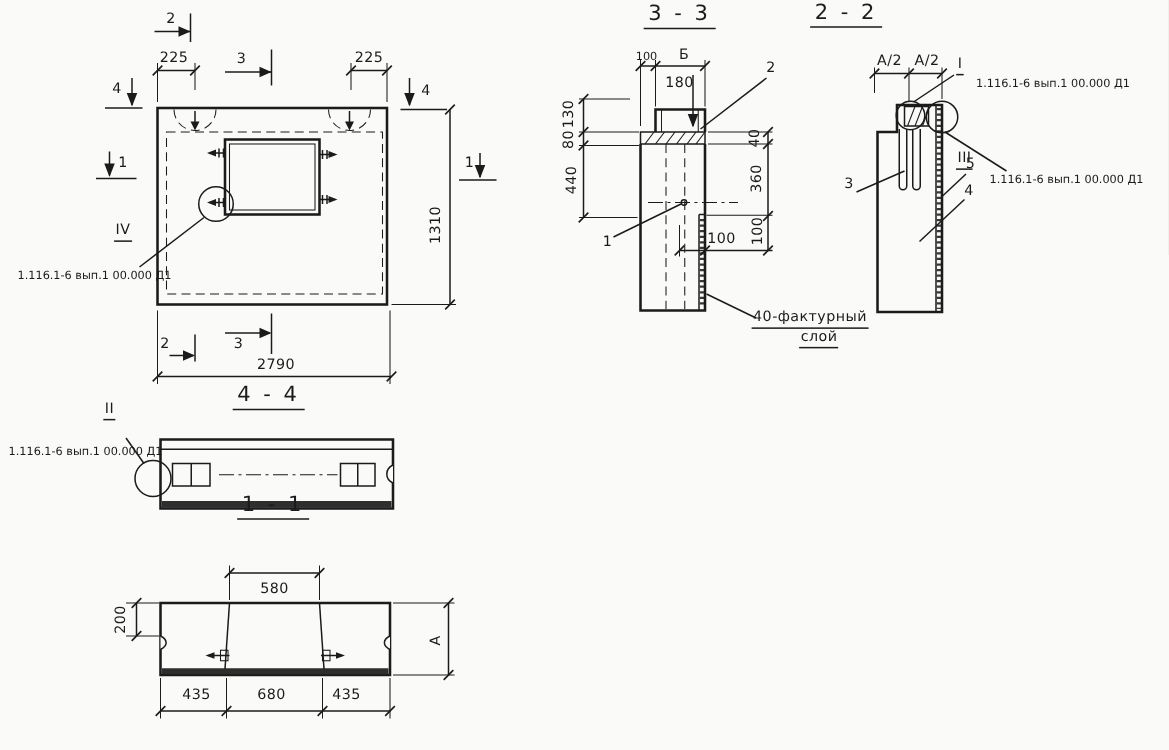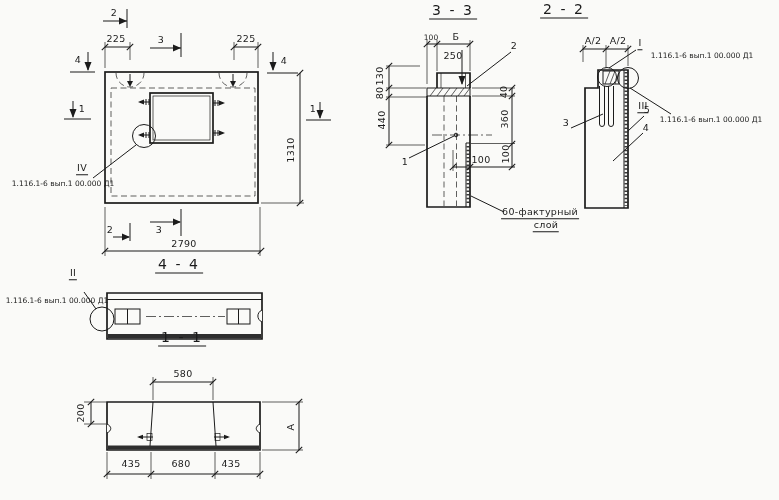--- a/index.html
+++ b/index.html
@@ -258,52 +258,52 @@
 
 <span class="lbl" style="left:114px;top:13px">2</span>
 <span class="lbl" style="left:116px;top:39px">225</span>
 <span class="lbl" style="left:161px;top:40px">3</span>
 <span class="lbl" style="left:246px;top:39px">225</span>
 <span class="lbl" style="left:78px;top:60px">4</span>
 <span class="lbl" style="left:284px;top:61px">4</span>
 <span class="lbl" style="left:82px;top:109px">1</span>
 <span class="lbl" style="left:313px;top:109px">1</span>
 <span class="lbl v" style="left:291px;top:150px">1310</span>
-<span class="lbl ul" style="left:82px;top:169px">IV</span>
+<span class="lbl ul" style="left:82px;top:155px">IV</span>
 <span class="lbl sm" style="left:63px;top:184px">1.116.1-6 вып.1 00.000 Д1</span>
 <span class="lbl" style="left:110px;top:230px">2</span>
 <span class="lbl" style="left:159px;top:230px">3</span>
 <span class="lbl" style="left:184px;top:244px">2790</span>
 
 <span class="lbl ttl" style="left:179px;top:265px">4 - 4</span>
 <span class="lbl ul" style="left:73px;top:274px">II</span>
 <span class="lbl sm" style="left:57px;top:301px">1.116.1-6 вып.1 00.000 Д1</span>
 
 <span class="lbl ttl" style="left:182px;top:338px">1 - 1</span>
-<span class="lbl" style="left:183px;top:374px">580</span>
+<span class="lbl" style="left:183px;top:393px">580</span>
 <span class="lbl v" style="left:81px;top:413px">200</span>
 <span class="lbl v" style="left:291px;top:427px">А</span>
 <span class="lbl" style="left:131px;top:464px">435</span>
 <span class="lbl" style="left:181px;top:464px">680</span>
 <span class="lbl" style="left:231px;top:464px">435</span>
 
 <span class="lbl ttl" style="left:453px;top:11px">3 - 3</span>
 <span class="lbl sm" style="left:431px;top:38px">100</span>
 <span class="lbl" style="left:456px;top:37px">Б</span>
-<span class="lbl" style="left:453px;top:56px">250</span>
+<span class="lbl" style="left:453px;top:56px">180</span>
 <span class="lbl" style="left:514px;top:46px">2</span>
 <span class="lbl v" style="left:504px;top:92px">40</span>
 <span class="lbl v" style="left:505px;top:119px">360</span>
 <span class="lbl v" style="left:506px;top:154px">100</span>
 <span class="lbl" style="left:481px;top:160px">100</span>
 <span class="lbl v" style="left:380px;top:76px">130</span>
 <span class="lbl v" style="left:380px;top:93px">80</span>
 <span class="lbl v" style="left:382px;top:120px">440</span>
 <span class="lbl" style="left:405px;top:162px">1</span>
-<span class="lbl ul" style="left:540px;top:213px">60-фактурный</span>
+<span class="lbl ul" style="left:540px;top:213px">40-фактурный</span>
 <span class="lbl ul" style="left:546px;top:226px">слой</span>
 
 <span class="lbl ttl" style="left:564px;top:10px">2 - 2</span>
 <span class="lbl" style="left:593px;top:41px">А/2</span>
 <span class="lbl" style="left:618px;top:41px">А/2</span>
 <span class="lbl ul" style="left:640px;top:44px">I</span>
 <span class="lbl sm" style="left:702px;top:56px">1.116.1-6 вып.1 00.000 Д1</span>
 <span class="lbl" style="left:566px;top:123px">3</span>
 <span class="lbl" style="left:647px;top:110px">5</span>
 <span class="lbl" style="left:646px;top:128px">4</span>

